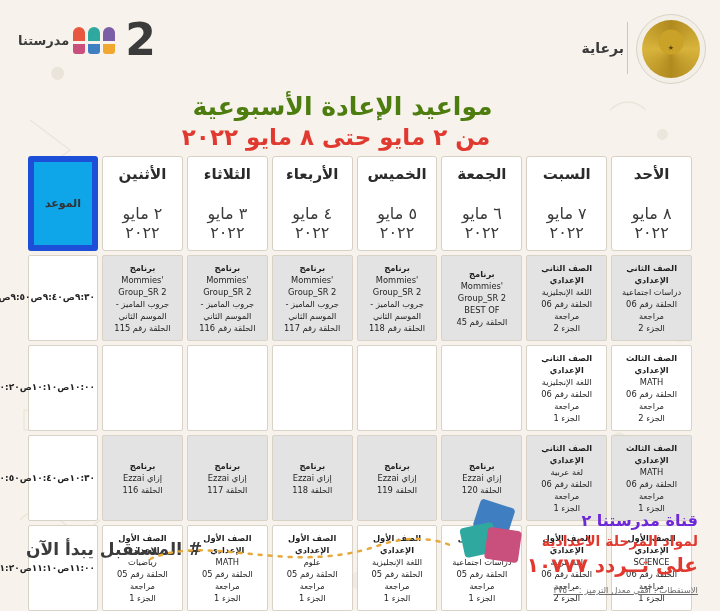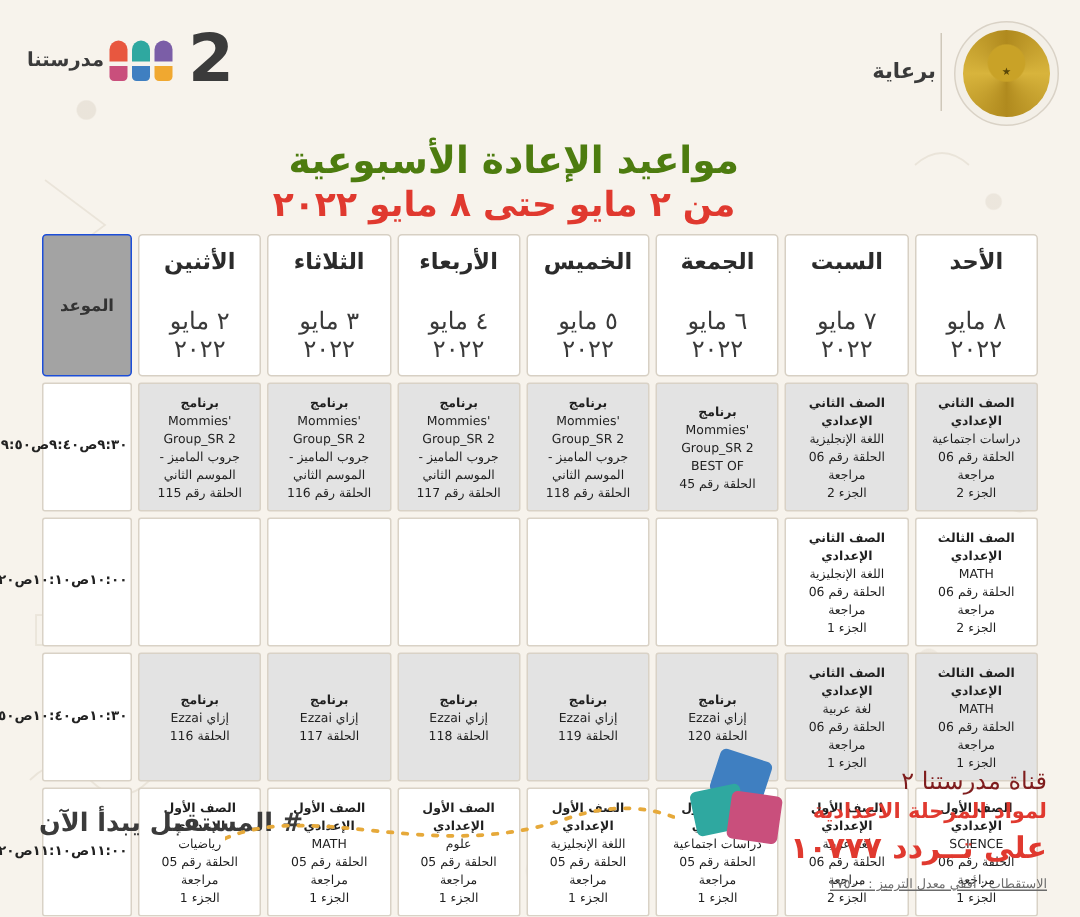--- a/index.html
+++ b/index.html
@@ -78,21 +78,21 @@
   
   .table-wrap{position:absolute;top:152px;right:24px;left:24px;}
   table{border-collapse:separate;border-spacing:4px;width:100%;table-layout:fixed;}
   th.dayhead{
     background:#ffffff;border:1px solid #d7d0c4;border-radius:3px;
     padding:8px 4px;color:#2b2b2b;vertical-align:middle;
   }
   th.dayhead .dname{font-size:15px;font-weight:bold;display:block;}
   th.dayhead .ddate{font-size:16px;font-weight:normal;display:block;margin-top:21px;color:#3a3a3a;}
   th.timehead{
-    width:56px;background:#a3a3a3;border:1px solid #1d4ed8;border-radius:3px;
+    width:56px;background:#0ea5e9;border:6px solid #1d4ed8;border-radius:3px;
     font-size:11px;color:#333;font-weight:bold;
   }
   td.cell{
     border:1px solid #d9d2c6;border-radius:2px;
     font-size:8.3px;line-height:1.45;text-align:center;vertical-align:middle;
     padding:6px 3px;height:56px;color:#1f1f1f;
   }
   td.grey{background:#e3e3e3;}
   td.white{background:#ffffff;}
   td.times{
@@ -109,21 +109,21 @@
     position:absolute;left:26px;bottom:52px;font-size:17px;font-weight:bold;color:#3b3b3b;
   }
   .dots{
     position:absolute;left:150px;bottom:40px;width:300px;height:40px;
   }
   .cubes{position:absolute;left:460px;bottom:42px;width:74px;height:66px;}
   .cube-a{position:absolute;left:16px;top:0;width:36px;height:30px;background:#3f7fc1;transform:rotate(18deg);border-radius:4px;}
   .cube-b{position:absolute;left:2px;top:22px;width:34px;height:30px;background:#2fa8a0;transform:rotate(-12deg);border-radius:4px;}
   .cube-c{position:absolute;left:26px;top:26px;width:34px;height:32px;background:#c94f7c;transform:rotate(8deg);border-radius:4px;}
   .foot-right{position:absolute;right:22px;bottom:34px;text-align:right;}
-  .foot-l1{font-size:16px;font-weight:normal;color:#7f1d1d;}
+  .foot-l1{font-size:16px;font-weight:bold;color:#6d28d9;}
   .foot-l2{font-size:14px;font-weight:bold;color:#e0392f;margin-top:3px;}
   .foot-l3{font-size:20px;font-weight:bold;color:#e0392f;margin-top:4px;}
   .foot-note{position:absolute;right:22px;bottom:16px;font-size:8.5px;color:#6b6b6b;text-decoration:underline;}
 </style>
 </head>
 <body>
 
 <div class="bg-doodles"></div>
 <svg class="bg-lines" width="720" height="611">
   <g stroke="#ded6c8" stroke-width="1.2" fill="none">

